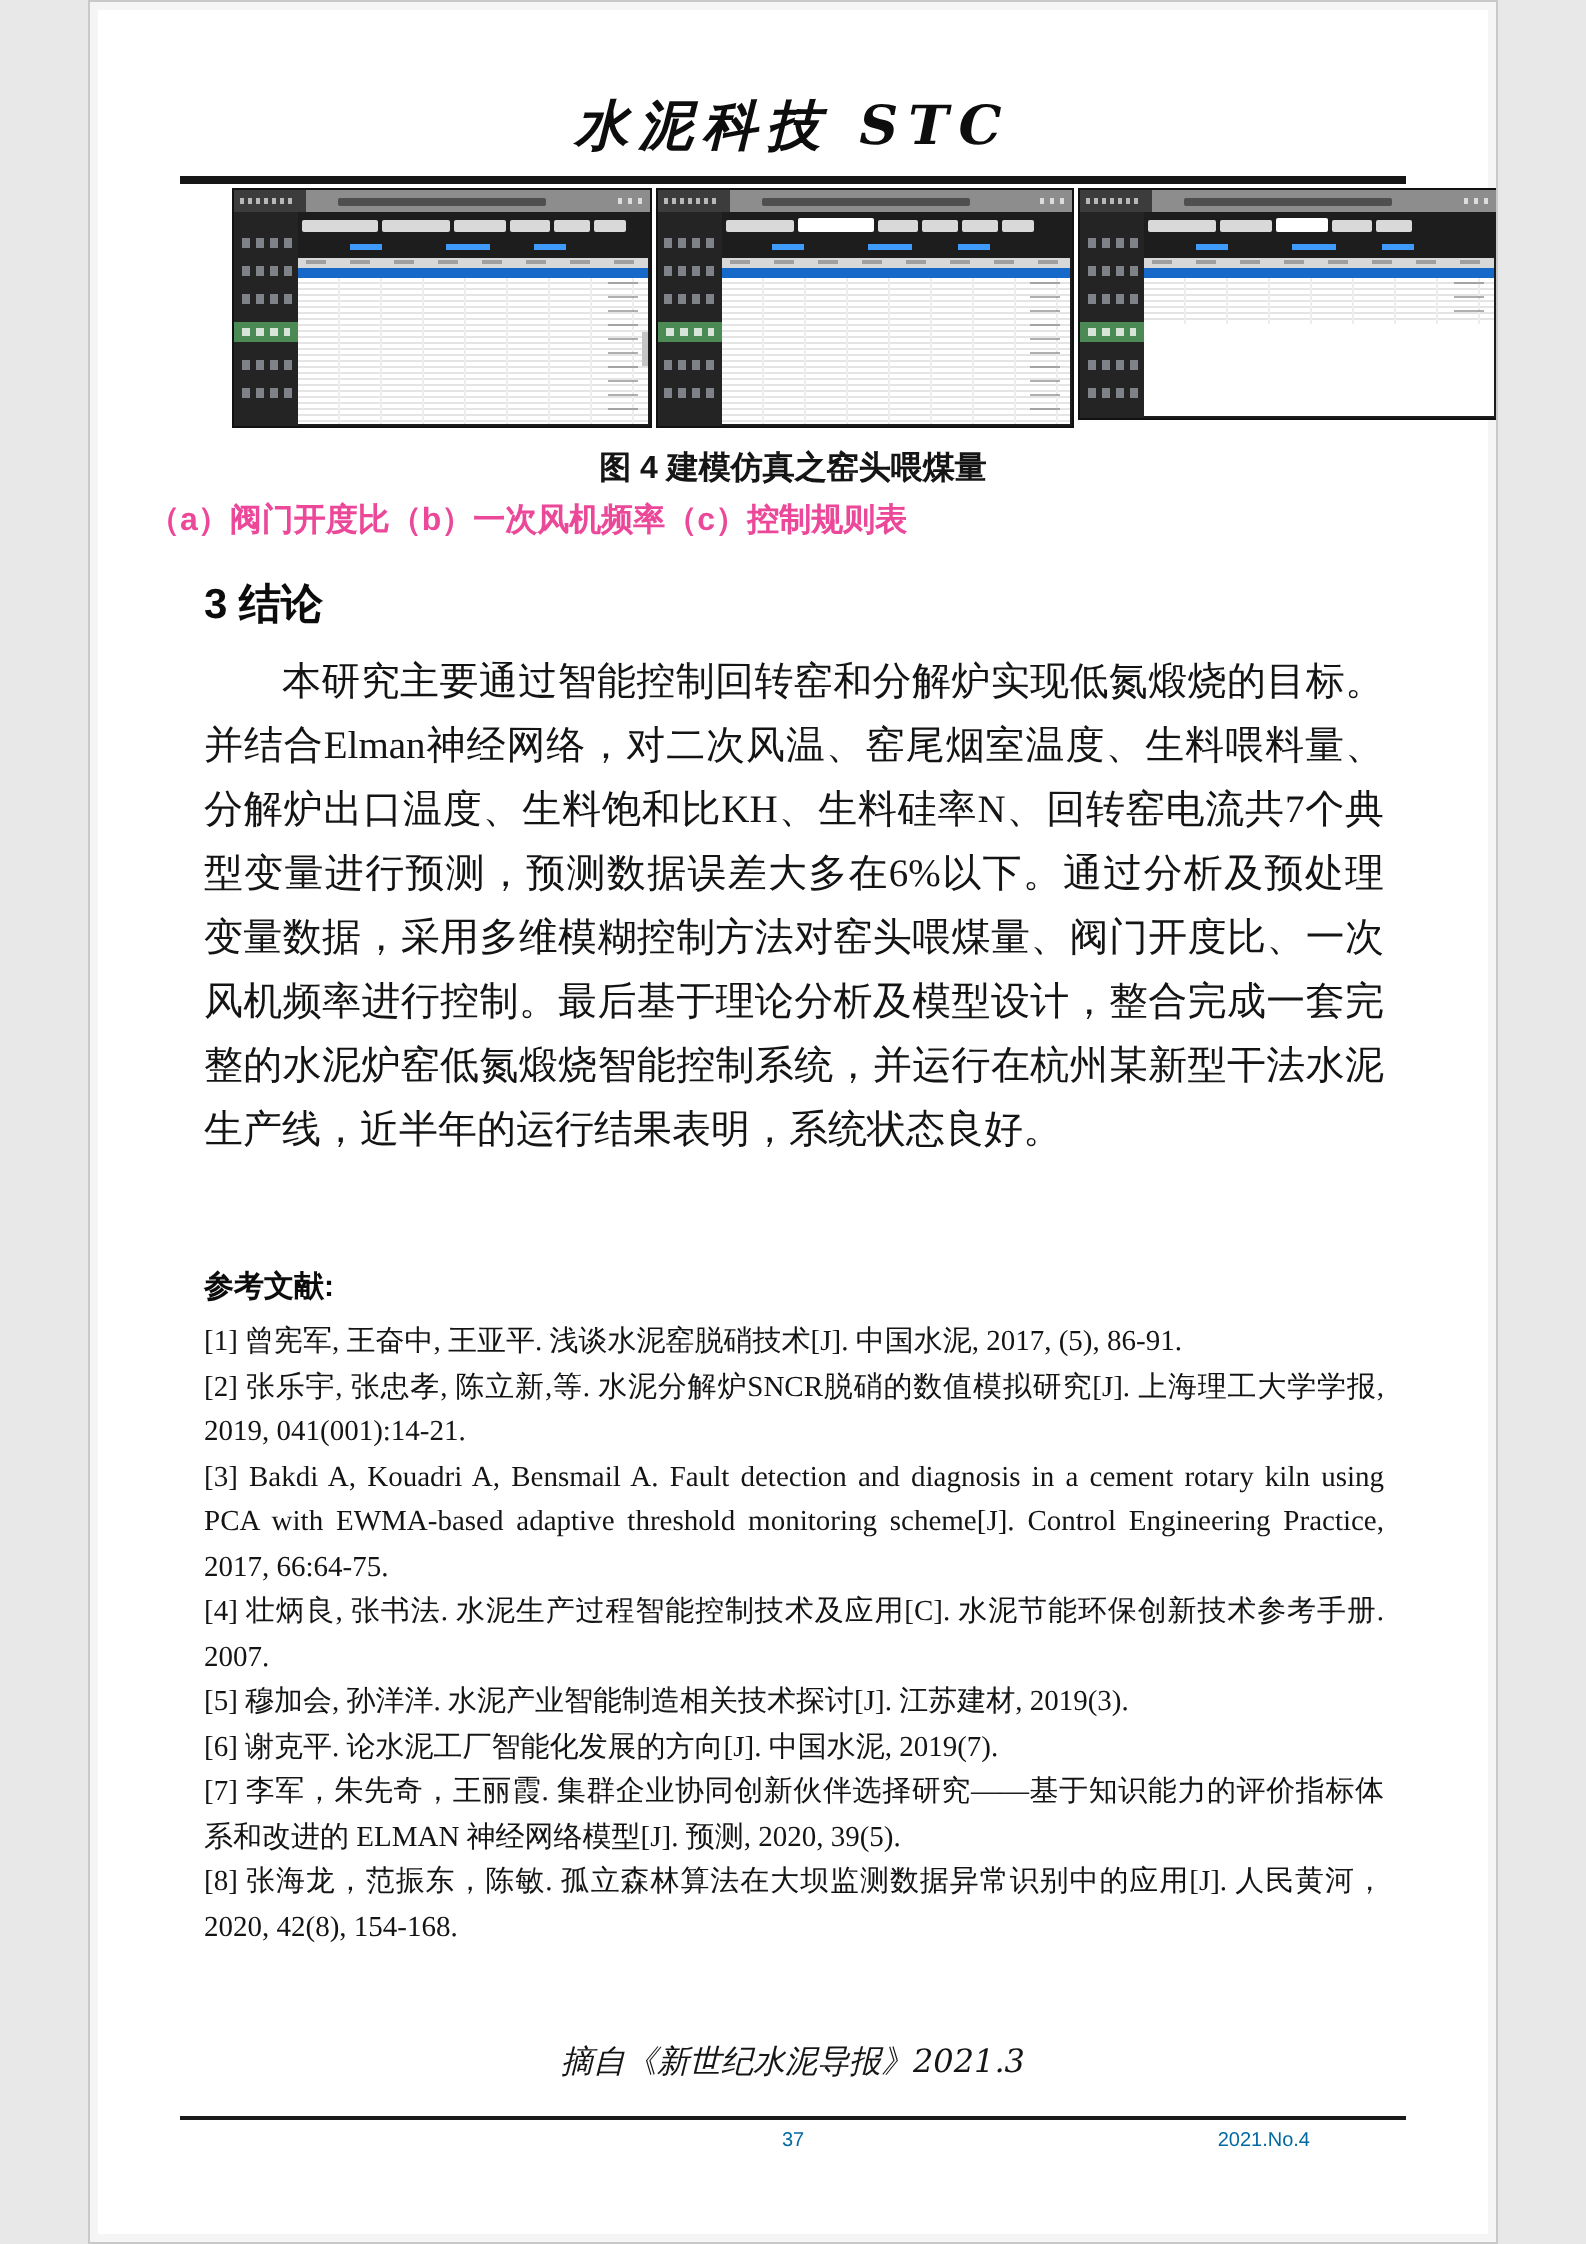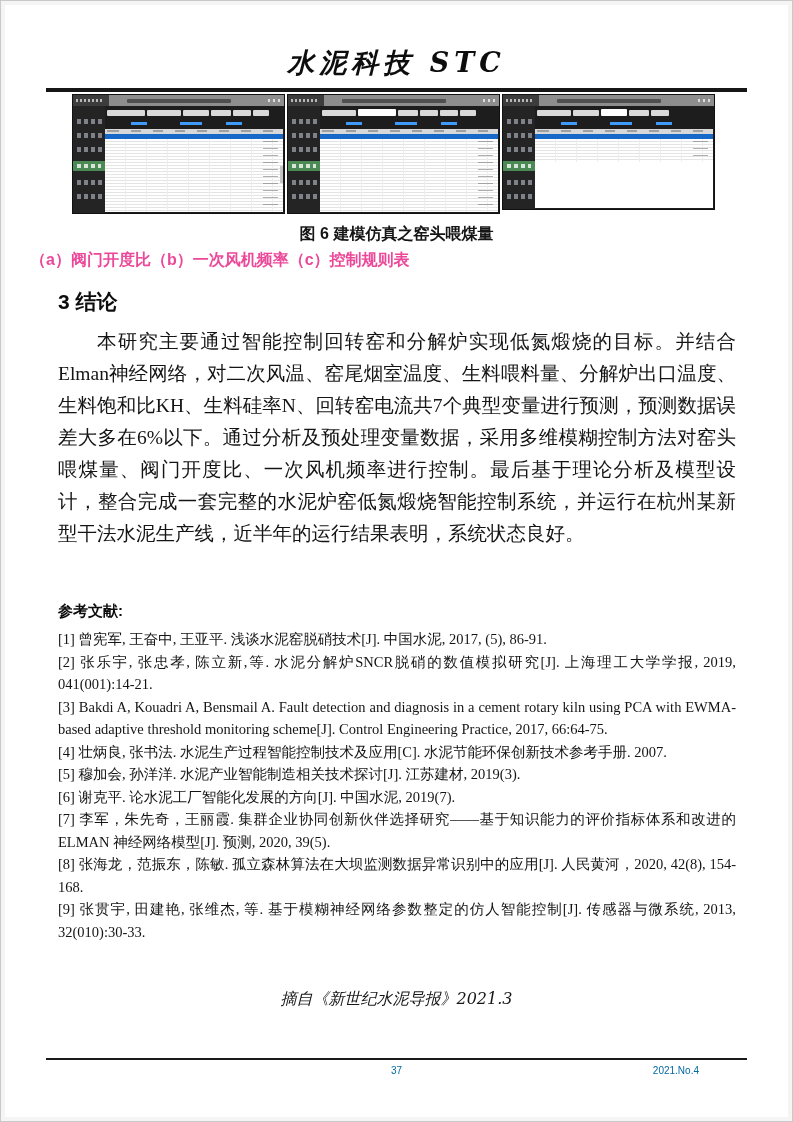--- a/index.html
+++ b/index.html
@@ -1,19 +1,19 @@
 <!DOCTYPE html>
 <html><head>
 <meta charset="utf-8">
 <style>
   * { margin:0; padding:0; box-sizing:border-box; }
   html,body { background:#e8e8e8; }
   .page {
     position:relative;
-    width:793px; height:1122px;
+    width:705px; height:1122px;
     margin:0 auto;
     background:#fff;
     border:1px solid #c9c9c9;
     box-shadow:inset 0 0 0 4px #f5f5f5;
     overflow:hidden;
     font-family:"Liberation Serif", serif;
     color:#111;
   }
   
   .journal-header {
@@ -309,38 +309,37 @@
             <div class="selrow"></div>
             <div class="tbody"></div>
             <div class="emptyarea"></div>
           </div>
         </div>
       </div>
     </div>
 
   </div>
 
-  <div class="caption1">图 6 建模仿真之窑头喂煤量</div>
+  <div class="caption1">图 4 建模仿真之窑头喂煤量</div>
   <div class="caption2">（a）阀门开度比（b）一次风机频率（c）控制规则表</div>
 
   <div class="section-heading">3 结论</div>
   <div class="body-para">本研究主要通过智能控制回转窑和分解炉实现低氮煅烧的目标。并结合Elman神经网络，对二次风温、窑尾烟室温度、生料喂料量、分解炉出口温度、生料饱和比KH、生料硅率N、回转窑电流共7个典型变量进行预测，预测数据误差大多在6%以下。通过分析及预处理变量数据，采用多维模糊控制方法对窑头喂煤量、阀门开度比、一次风机频率进行控制。最后基于理论分析及模型设计，整合完成一套完整的水泥炉窑低氮煅烧智能控制系统，并运行在杭州某新型干法水泥生产线，近半年的运行结果表明，系统状态良好。</div>
 
   <div class="refs">
     <div class="refs-heading">参考文献:</div>
     <div>
         <div class="ref-item">[1] 曾宪军, 王奋中, 王亚平. 浅谈水泥窑脱硝技术[J]. 中国水泥, 2017, (5), 86-91.</div>
         <div class="ref-item">[2] 张乐宇, 张忠孝, 陈立新,等. 水泥分解炉SNCR脱硝的数值模拟研究[J]. 上海理工大学学报, 2019, 041(001):14-21.</div>
         <div class="ref-item">[3] Bakdi A,  Kouadri A,  Bensmail A. Fault detection and diagnosis in a cement rotary kiln using PCA with EWMA-based adaptive threshold monitoring scheme[J]. Control Engineering Practice, 2017, 66:64-75.</div>
         <div class="ref-item">[4] 壮炳良, 张书法. 水泥生产过程智能控制技术及应用[C]. 水泥节能环保创新技术参考手册. 2007.</div>
         <div class="ref-item">[5] 穆加会, 孙洋洋. 水泥产业智能制造相关技术探讨[J]. 江苏建材, 2019(3).</div>
         <div class="ref-item">[6] 谢克平. 论水泥工厂智能化发展的方向[J]. 中国水泥, 2019(7).</div>
         <div class="ref-item">[7] 李军，朱先奇，王丽霞. 集群企业协同创新伙伴选择研究——基于知识能力的评价指标体系和改进的 ELMAN 神经网络模型[J]. 预测, 2020, 39(5).</div>
         <div class="ref-item">[8] 张海龙，范振东，陈敏. 孤立森林算法在大坝监测数据异常识别中的应用[J]. 人民黄河，2020, 42(8), 154-168.</div>
-        <div class="ref-item">[9] 张贯宇, 田建艳, 张维杰, 等. 基于模糊神经网络参数整定的仿人智能控制[J]. 传感器与微系统, 2013, 32(010):30-33.</div>
       </div>
   </div>
 
   <div class="source-note">摘自《新世纪水泥导报》2021.3</div>
 
   <div class="footer">
     <div class="footer-rule"></div>
     <div class="footer-row">
       <span class="page-num">37</span>
       <span class="issue">2021.No.4</span>

